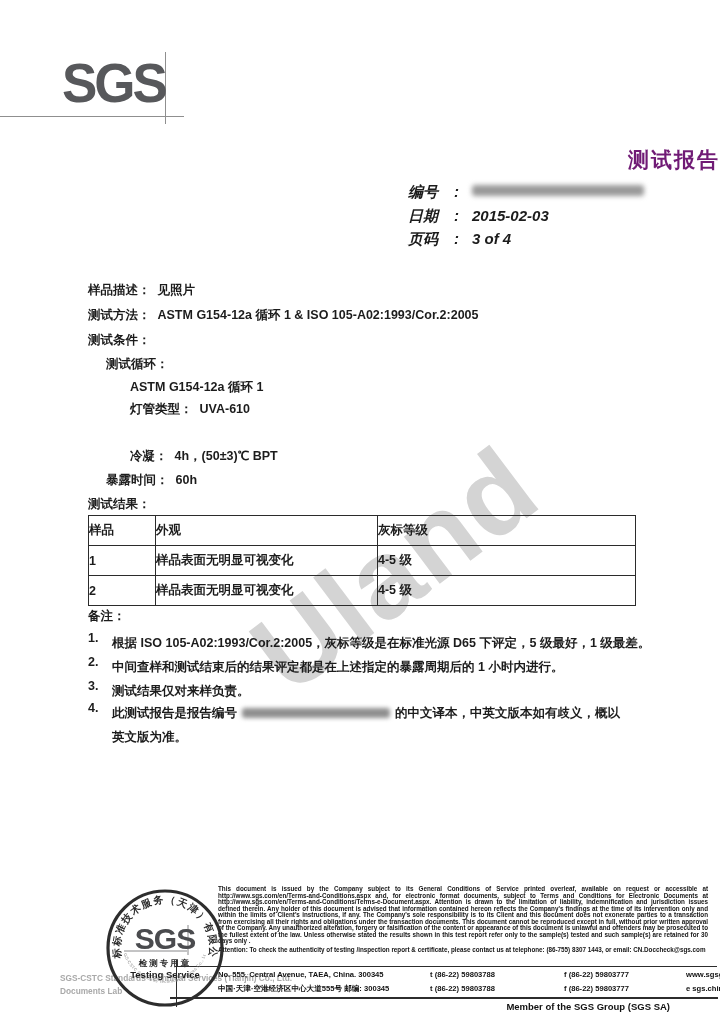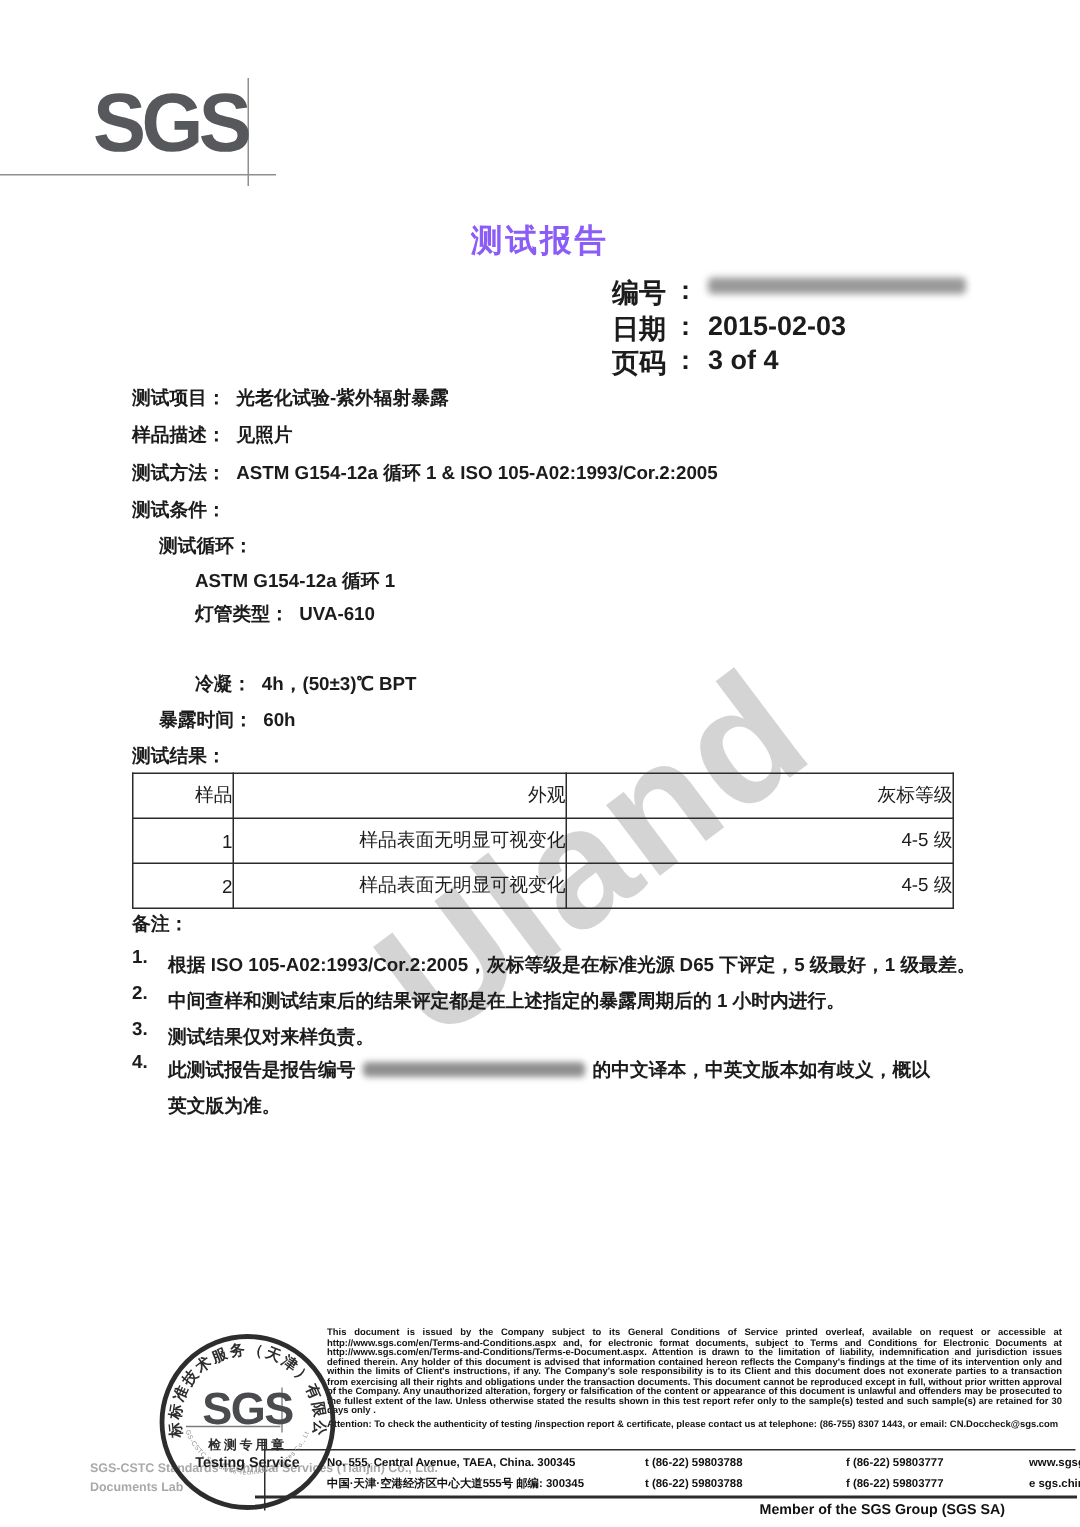--- a/index.html
+++ b/index.html
@@ -11,38 +11,38 @@
   
   .logo{
     position:absolute;left:62px;top:55px;font-size:53px;font-weight:bold;
     color:#57585b;letter-spacing:-3px;line-height:1;z-index:2;
     transform:scaleY(1.04);transform-origin:top left;
   }
   .reg-top-h{position:absolute;left:0;top:116px;width:184px;height:1px;background:#8f8f8f;z-index:1;}
   .reg-top-v{position:absolute;left:165px;top:52px;width:1px;height:72px;background:#8f8f8f;z-index:1;}
   
   .title{
-    position:absolute;left:0;top:146px;width:720px;margin:0;text-align:center;
-    font-size:21px;font-weight:bold;letter-spacing:2px;color:#8b5cf6;z-index:2;
+    position:absolute;left:0;top:146px;width:720px;margin:0;text-align:right;
+    font-size:21px;font-weight:bold;letter-spacing:2px;color:#701a75;z-index:2;
   }
   .meta{position:absolute;left:408px;top:183px;z-index:2;}
-  .meta-row{display:flex;height:23.5px;font-size:18px;font-weight:bold;align-items:flex-start;}
+  .meta-row{display:flex;height:23.5px;font-size:15px;font-weight:bold;align-items:flex-start;font-style:italic;}
   .meta-row .ml{width:46px;}
   .meta-row .mc{width:18px;}
   .blurbar-no{display:inline-block;width:172px;height:11px;background:#999;filter:blur(2.5px);border-radius:3px;margin-top:2px;}
   
   .bline{position:absolute;font-size:12.5px;font-weight:bold;color:#1c1c1c;white-space:nowrap;z-index:2;}
   .bline .val{margin-left:7px;}
   
   .result-table{
     position:absolute;left:88px;top:515px;width:547px;border-collapse:collapse;
     table-layout:fixed;z-index:2;
   }
   .result-table th,.result-table td{
-    border:1px solid #2b2b2b;font-size:12.5px;font-weight:normal;text-align:right;
+    border:1px solid #2b2b2b;font-size:12.5px;font-weight:bold;text-align:left;
     height:29px;padding:0;color:#1c1c1c;background:transparent;
   }
   
   .note{position:absolute;left:88px;display:flex;font-size:12.5px;font-weight:bold;color:#1c1c1c;z-index:2;}
   .note .num{flex:0 0 24px;}
   .note .txt{width:520px;line-height:24px;}
   .note .txt.nowrap{white-space:nowrap;}
   .blurbar-inline{
     display:inline-block;width:148px;height:10px;background:#8f8f8f;
     filter:blur(2.2px);border-radius:3px;vertical-align:-1px;margin:0 5px;
@@ -100,23 +100,20 @@
       <span class="mc">:</span>
       <span>2015-02-03</span>
     </div>
     <div class="meta-row">
       <span class="ml">页码</span>
       <span class="mc">:</span>
       <span>3 of 4</span>
     </div>
   </div>
 
-  <div class="bline" style="left:88px;top:257px;">
-    <span>测试项目：</span><span class="val">光老化试验-紫外辐射暴露</span>
-  </div>
   <div class="bline" style="left:88px;top:282px;">
     <span>样品描述：</span><span class="val">见照片</span>
   </div>
   <div class="bline" style="left:88px;top:307px;">
     <span>测试方法：</span><span class="val">ASTM G154-12a 循环 1 &amp; ISO 105-A02:1993/Cor.2:2005</span>
   </div>
   <div class="bline" style="left:88px;top:332px;">
     <span>测试条件：</span>
   </div>
   <div class="bline" style="left:106px;top:356px;">

